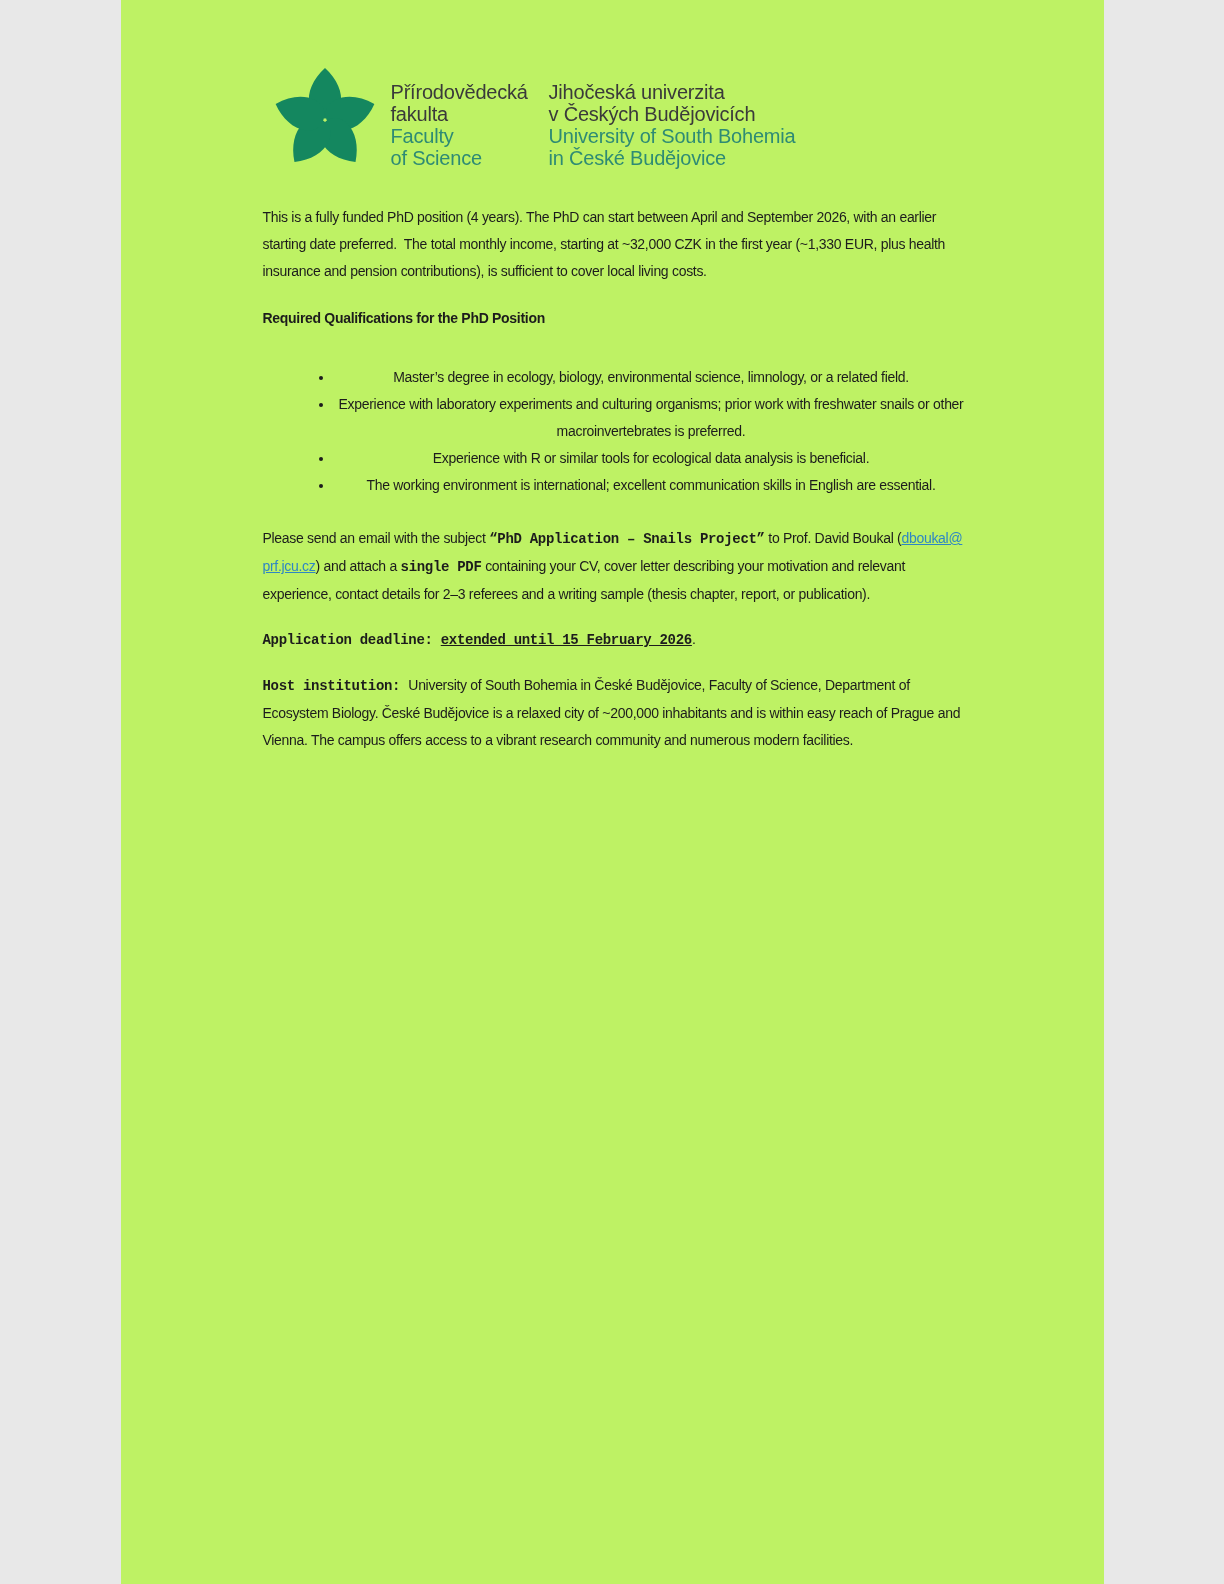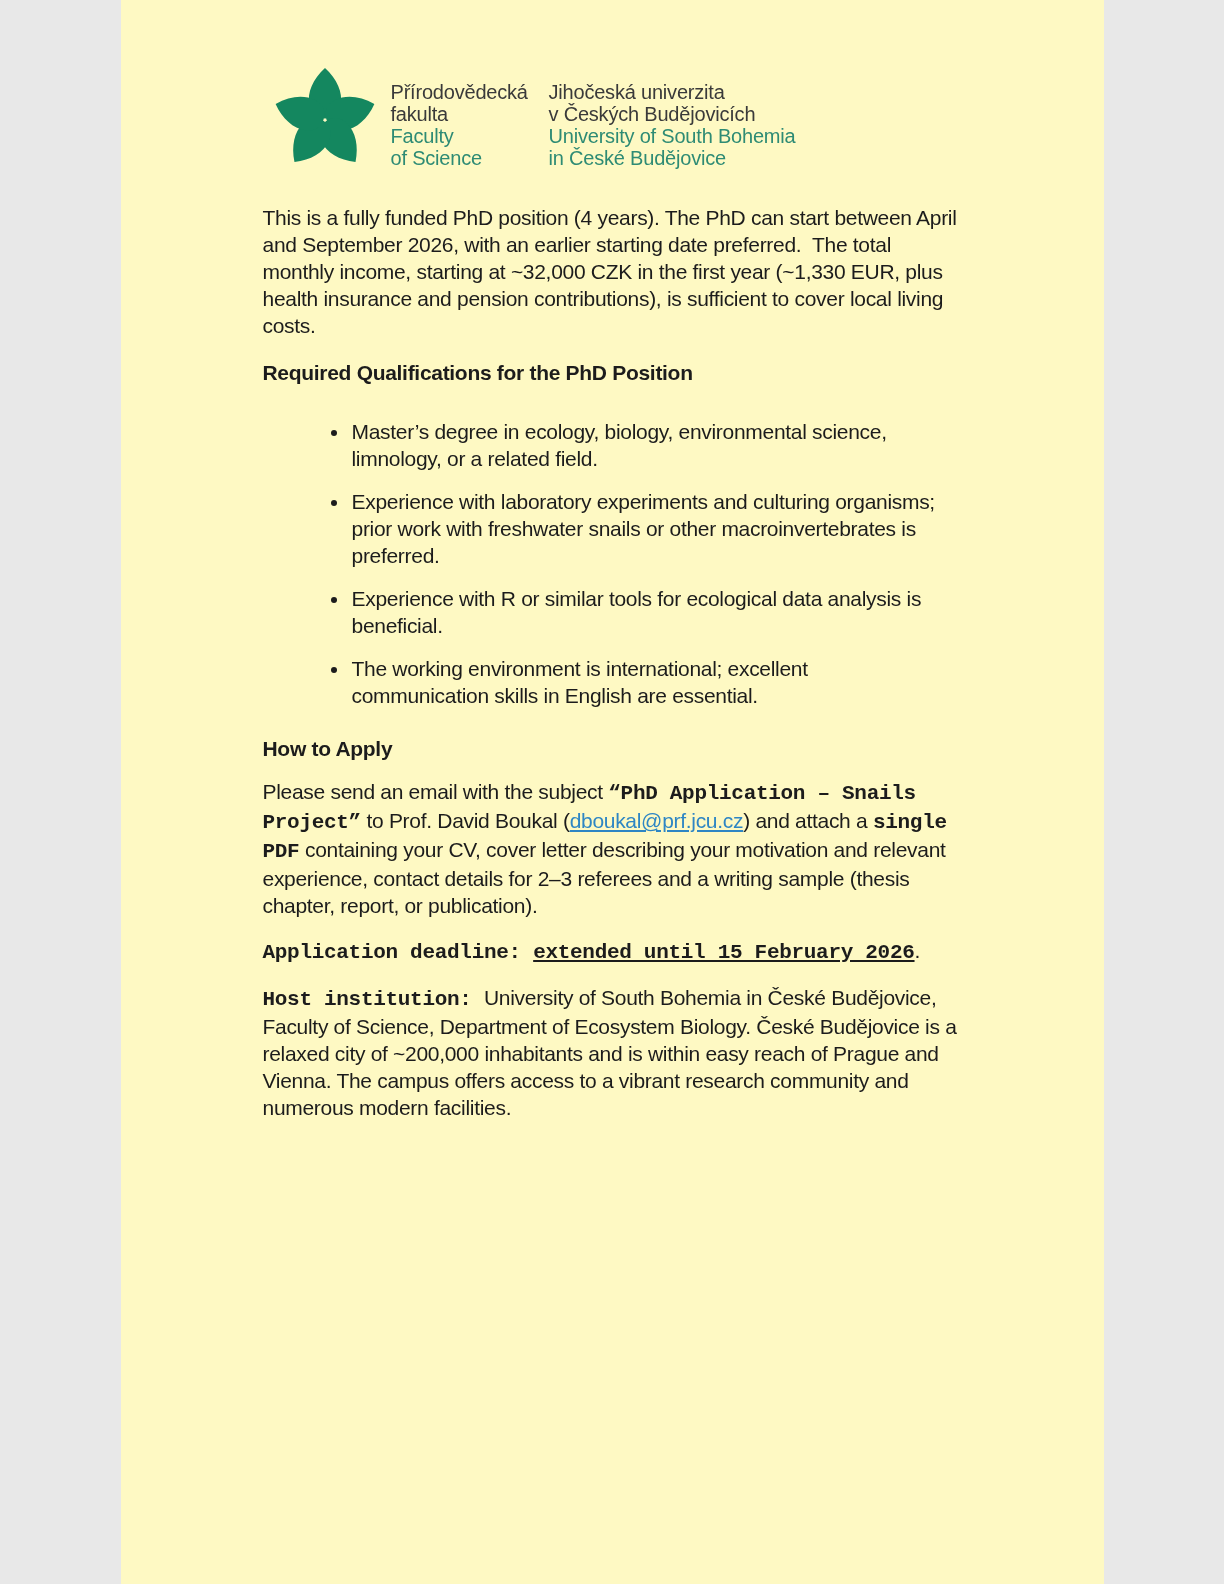--- a/index.html
+++ b/index.html
@@ -1,21 +1,21 @@
 <!DOCTYPE html>
 <html><head>
 <meta charset="utf-8">
 <style>
   * { margin: 0; padding: 0; box-sizing: border-box; }
   html, body { background: #e8e8e8; }
   .page {
     width: 983px;
     height: 1584px;
     margin: 0 auto;
-    background: #fef9c3;
+    background: #bef264;
     font-family: "Liberation Sans", sans-serif;
     color: #1c1c1c;
     position: relative;
     overflow: hidden;
   }
   .content {
     padding: 64px 137px 0 142px;
   }
 
   
@@ -32,28 +32,28 @@
     line-height: 22px;
     letter-spacing: -0.2px;
   }
   .brand-col-1 { margin-left: 10px; width: 158px; }
   .brand-col-2 { margin-left: 0; }
   .brand-black { color: #3a3a3a; }
   .brand-teal  { color: #2e8b74; }
 
   
   .para, .section-heading, li {
-    font-size: 21px;
+    font-size: 14px;
     line-height: 27px;
     letter-spacing: -0.3px;
   }
   .para { margin: 0 0 18px; white-space: pre-wrap; }
   .section-heading { font-weight: bold; margin: 20px 0 16px; }
   .bullets { list-style: disc; margin: 32px 0 26px; padding-left: 71px; }
-  .bullets li { padding-left: 2px; margin: 16px; }
+  .bullets li { padding-left: 2px; margin: 0; text-align: center; }
   b { font-weight: bold; font-family: Liberation Mono, monospace; }
   .u { text-decoration: underline; }
   .link-email {
     color: #2e86c4;
     text-decoration: underline;
     cursor: pointer;
     word-break: break-all;
   }
   .link-url {
     color: #3434c8;
@@ -102,21 +102,20 @@
     <p class="para">This is a fully funded PhD position (4 years). The PhD can start between April and September 2026, with an earlier starting date preferred.  The total monthly income, starting at ~32,000 CZK in the first year (~1,330 EUR, plus health insurance and pension contributions), is sufficient to cover local living costs.</p>
 
     <h2 class="section-heading">Required Qualifications for the PhD Position</h2>
     <ul class="bullets">
       <li>Master’s degree in ecology, biology, environmental science, limnology, or a related field.</li>
       <li>Experience with laboratory experiments and culturing organisms; prior work with freshwater snails or other macroinvertebrates is preferred.</li>
       <li>Experience with R or similar tools for ecological data analysis is beneficial.</li>
       <li>The working environment is international; excellent communication skills in English are essential.</li>
     </ul>
 
-    <h2 class="section-heading">How to Apply</h2>
     <p class="para"><span>Please send an email with the subject </span><b>“PhD Application – Snails Project”</b><span> to Prof. David Boukal (</span><span class="link-email">dboukal@prf.jcu.cz</span><span>) and attach a </span><b>single PDF</b><span> containing your CV, cover letter describing your motivation and relevant experience, contact details for 2–3 referees and a writing sample (thesis chapter, report, or publication).</span></p>
 
     <p class="para"><b>Application deadline: </b><b class="u">extended until 15 February 2026</b><span>.</span></p>
 
     <p class="para"><b>Host institution: </b><span>University of South Bohemia in České Budějovice, Faculty of Science, Department of Ecosystem Biology. České Budějovice is a relaxed city of ~200,000 inhabitants and is within easy reach of Prague and Vienna. The campus offers access to a vibrant research community and numerous modern facilities.</span></p>
 
 
 
   </div>
 </div>

